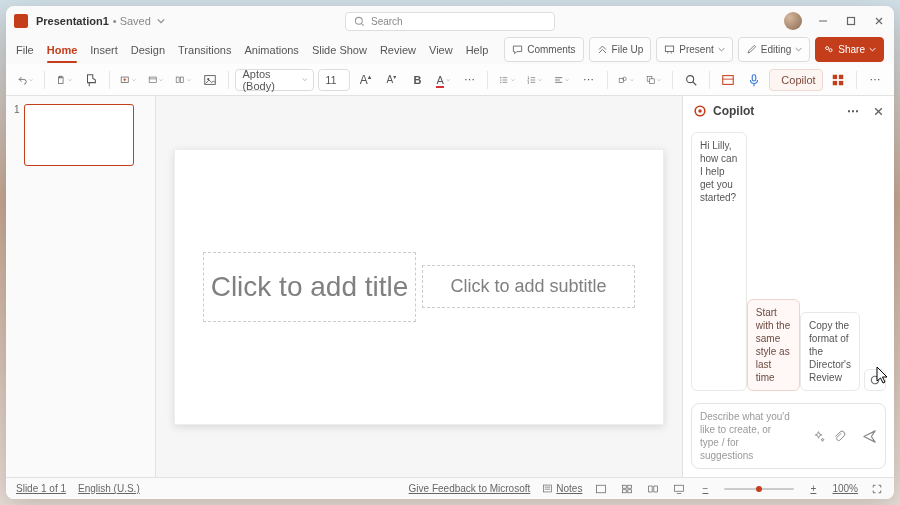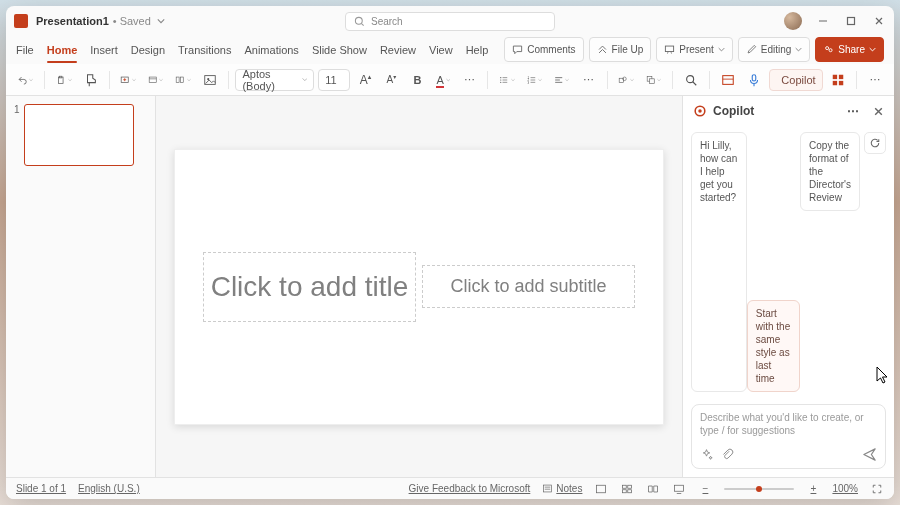--- a/index.html
+++ b/index.html
@@ -60,24 +60,24 @@
   .ph.title{font-size:28px;padding:18px 4px;}
   .ph.sub{font-size:18px;padding:10px 4px;}
 
   
   .copilot{width:212px;flex:0 0 212px;border-left:1px solid var(--border);background:#fff;display:flex;flex-direction:column;}
   .cp-head{height:30px;display:flex;align-items:center;padding:0 10px;gap:6px;font-size:12px;font-weight:600;color:#444;}
   .cp-head .sp{flex:1;}
   .cp-body{flex:1;overflow:auto;padding:6px 8px;display:flex;flex-direction:row;gap:0;}
   .msg{background:#fff;border:1px solid #e8e8e8;border-radius:6px;padding:6px 8px;font-size:10px;color:#555;line-height:1.3;max-width:100%;}
   .msg.self{background:#fff8f6;border-color:#f0d4cb;color:#6b4a40;margin-left:auto;}
-  .row-sugg{display:flex;gap:4px;align-items:flex-start;}
+  .row-sugg{display:flex;gap:4px;align-items:flex-end;}
   .sugg{flex:1;}
   .refresh{width:22px;height:22px;border:1px solid #e8e8e8;border-radius:5px;display:flex;align-items:center;justify-content:center;flex:0 0 auto;}
-  .cp-input{margin:6px 8px 8px;border:1px solid #e4e4e4;border-radius:8px;padding:6px 8px;display:flex;flex-direction:column;gap:10px;}
+  .cp-input{margin:6px 8px 8px;border:1px solid #e4e4e4;border-radius:8px;padding:6px 8px;display:flex;gap:22px;}
   .cp-input .ti{font-size:10px;color:#9a9a9a;line-height:1.3;min-height:26px;}
   .cp-input .bot{display:flex;align-items:center;gap:8px;}
   .cp-input .bot .sp{flex:1;}
 
   
   .status{height:22px;flex:0 0 22px;display:flex;align-items:center;padding:0 10px;gap:12px;font-size:10px;color:#666;border-top:1px solid var(--border);background:#fafafa;text-decoration:underline;}
   .status .sp{flex:1;}
   .zoom-track{width:70px;height:2px;background:#ccc;position:relative;border-radius:2px;}
   .zoom-thumb{position:absolute;left:50%;top:50%;transform:translate(-50%,-50%);width:6px;height:6px;border-radius:50%;background:var(--accent);}
   .vbtn{width:14px;height:14px;display:flex;align-items:center;justify-content:center;}

